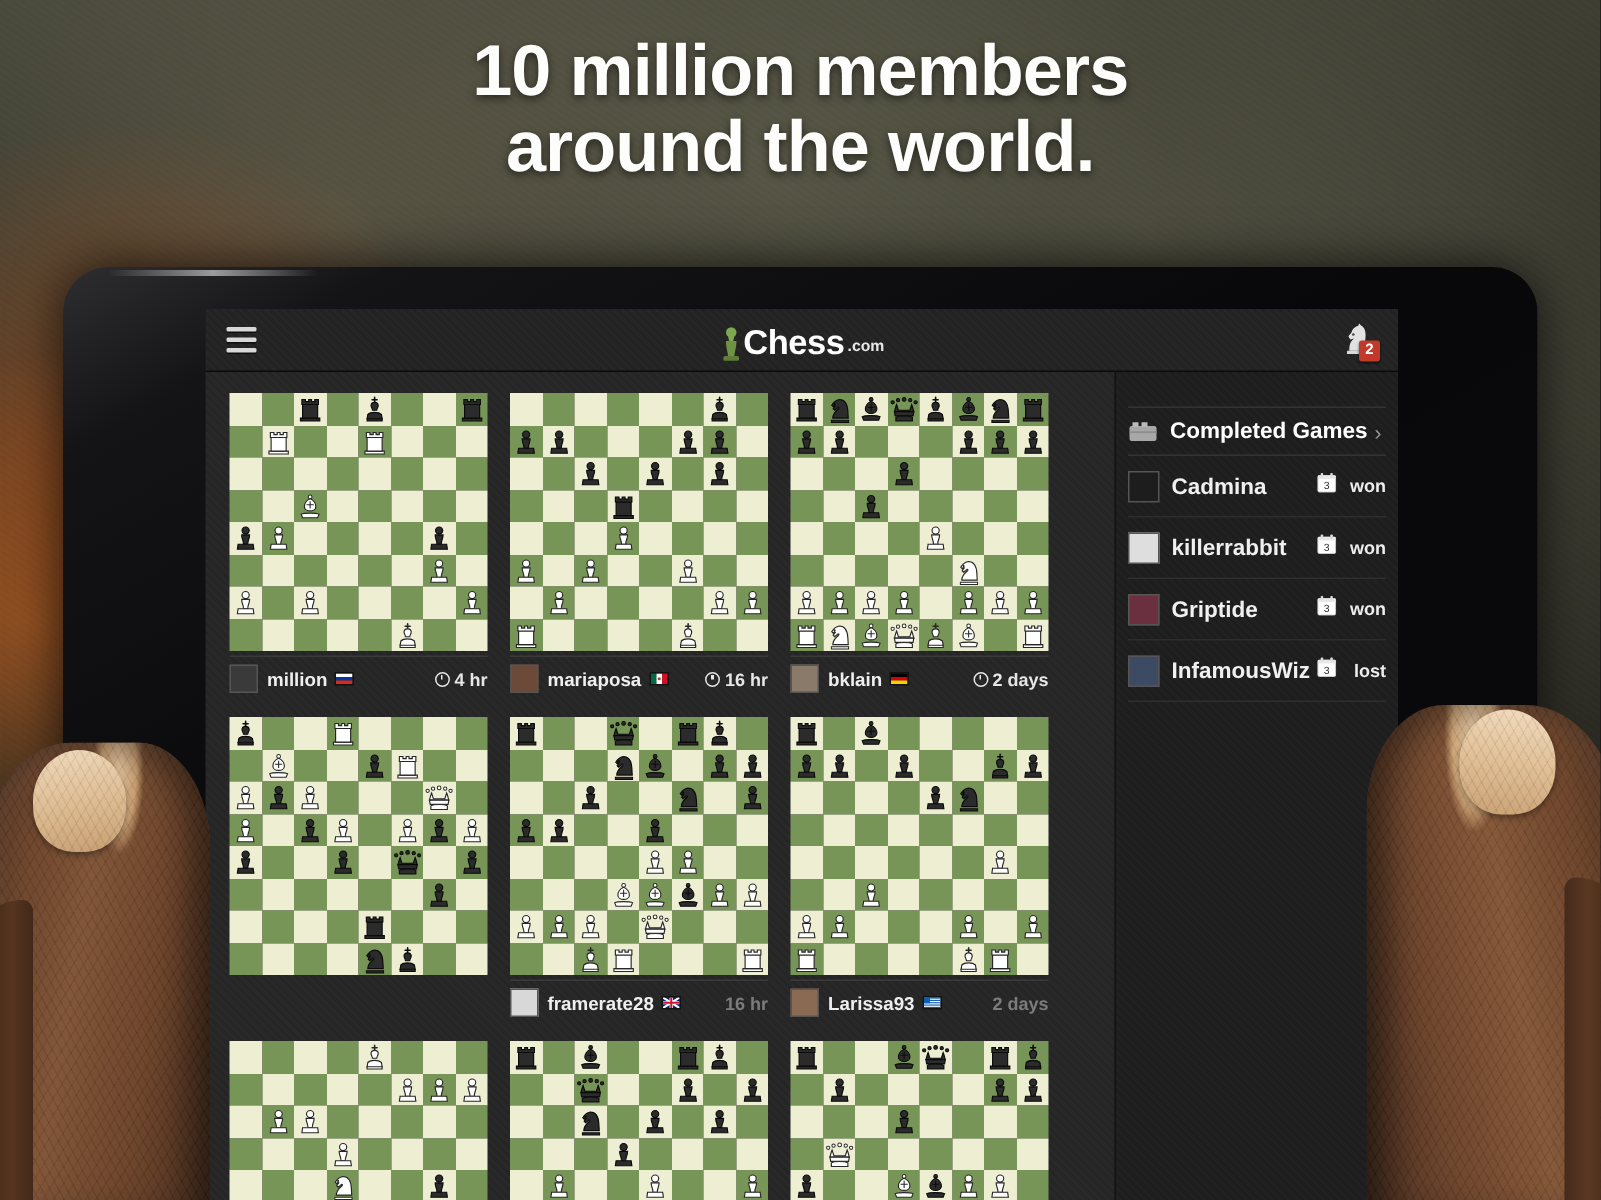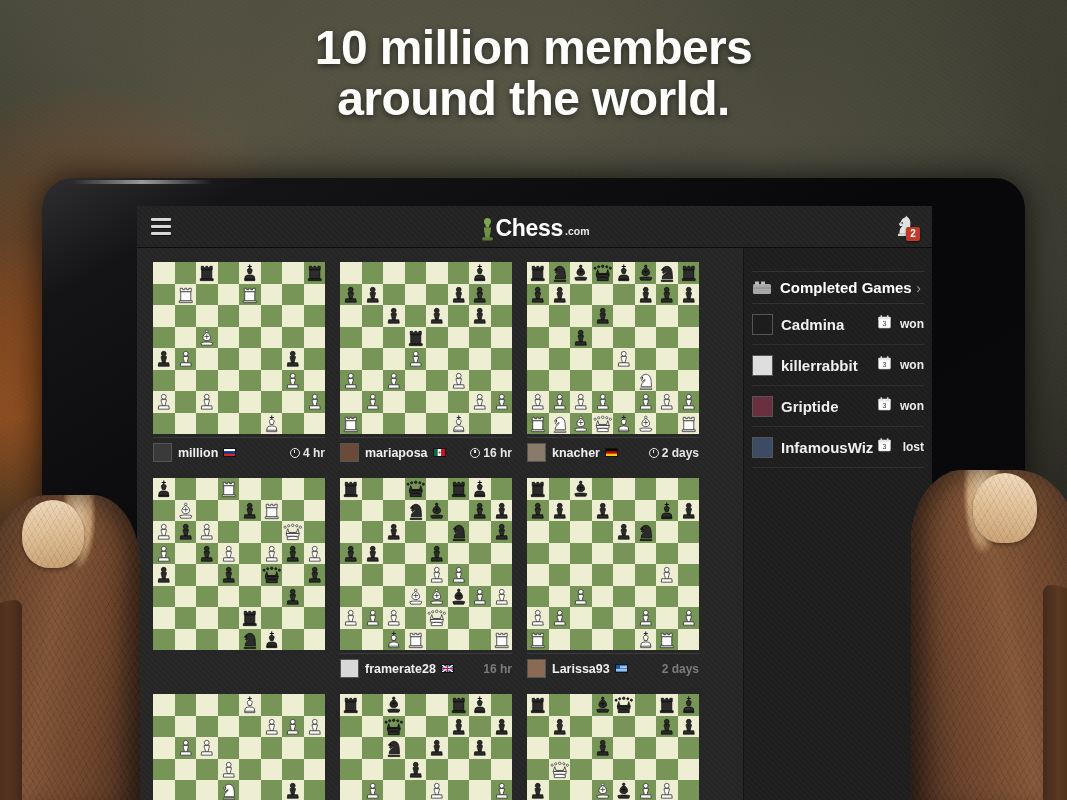--- a/index.html
+++ b/index.html
@@ -837,21 +837,21 @@
       <path d="M17.5 20h10M22.5 15v10" stroke="#272727" stroke-width="1.5" fill="none"></path>
                   </svg></div>
                 <div style="position:absolute;left:150.5px;top:150.5px;width:21.5px;height:21.5px;"><svg viewBox="0 0 45 45" width="100%" height="100%">
                     <path d="M9 39h27v-4H9z" fill="#ffffff" stroke="#272727" stroke-width="1.6"></path>
       <path d="M12 35V16h21v19z" fill="#ffffff" stroke="#272727" stroke-width="1.6"></path>
       <path d="M11 16V9h5v3h4.5V9h4v3H29V9h5v7z" fill="#ffffff" stroke="#272727" stroke-width="1.6"></path>
                   </svg></div>
               </div>
               <div class="card-meta">
                 <div class="avatar" style="background:#8a7a6a;"></div>
-                <span class="uname">knacher</span>
+                <span class="uname">bklain</span>
                 <svg class="flag" viewBox="0 0 3 2" preserveAspectRatio="none">
                   <rect width="3" height="0.67" fill="#000"></rect>
                   <rect y="0.67" width="3" height="0.66" fill="#dd0000"></rect>
                   <rect y="1.33" width="3" height="0.67" fill="#ffce00"></rect>
                 </svg>
                 <span class="tleft ">
                   <span class="clock"></span>
                   <span>2 days</span>
                 </span>
               </div>

